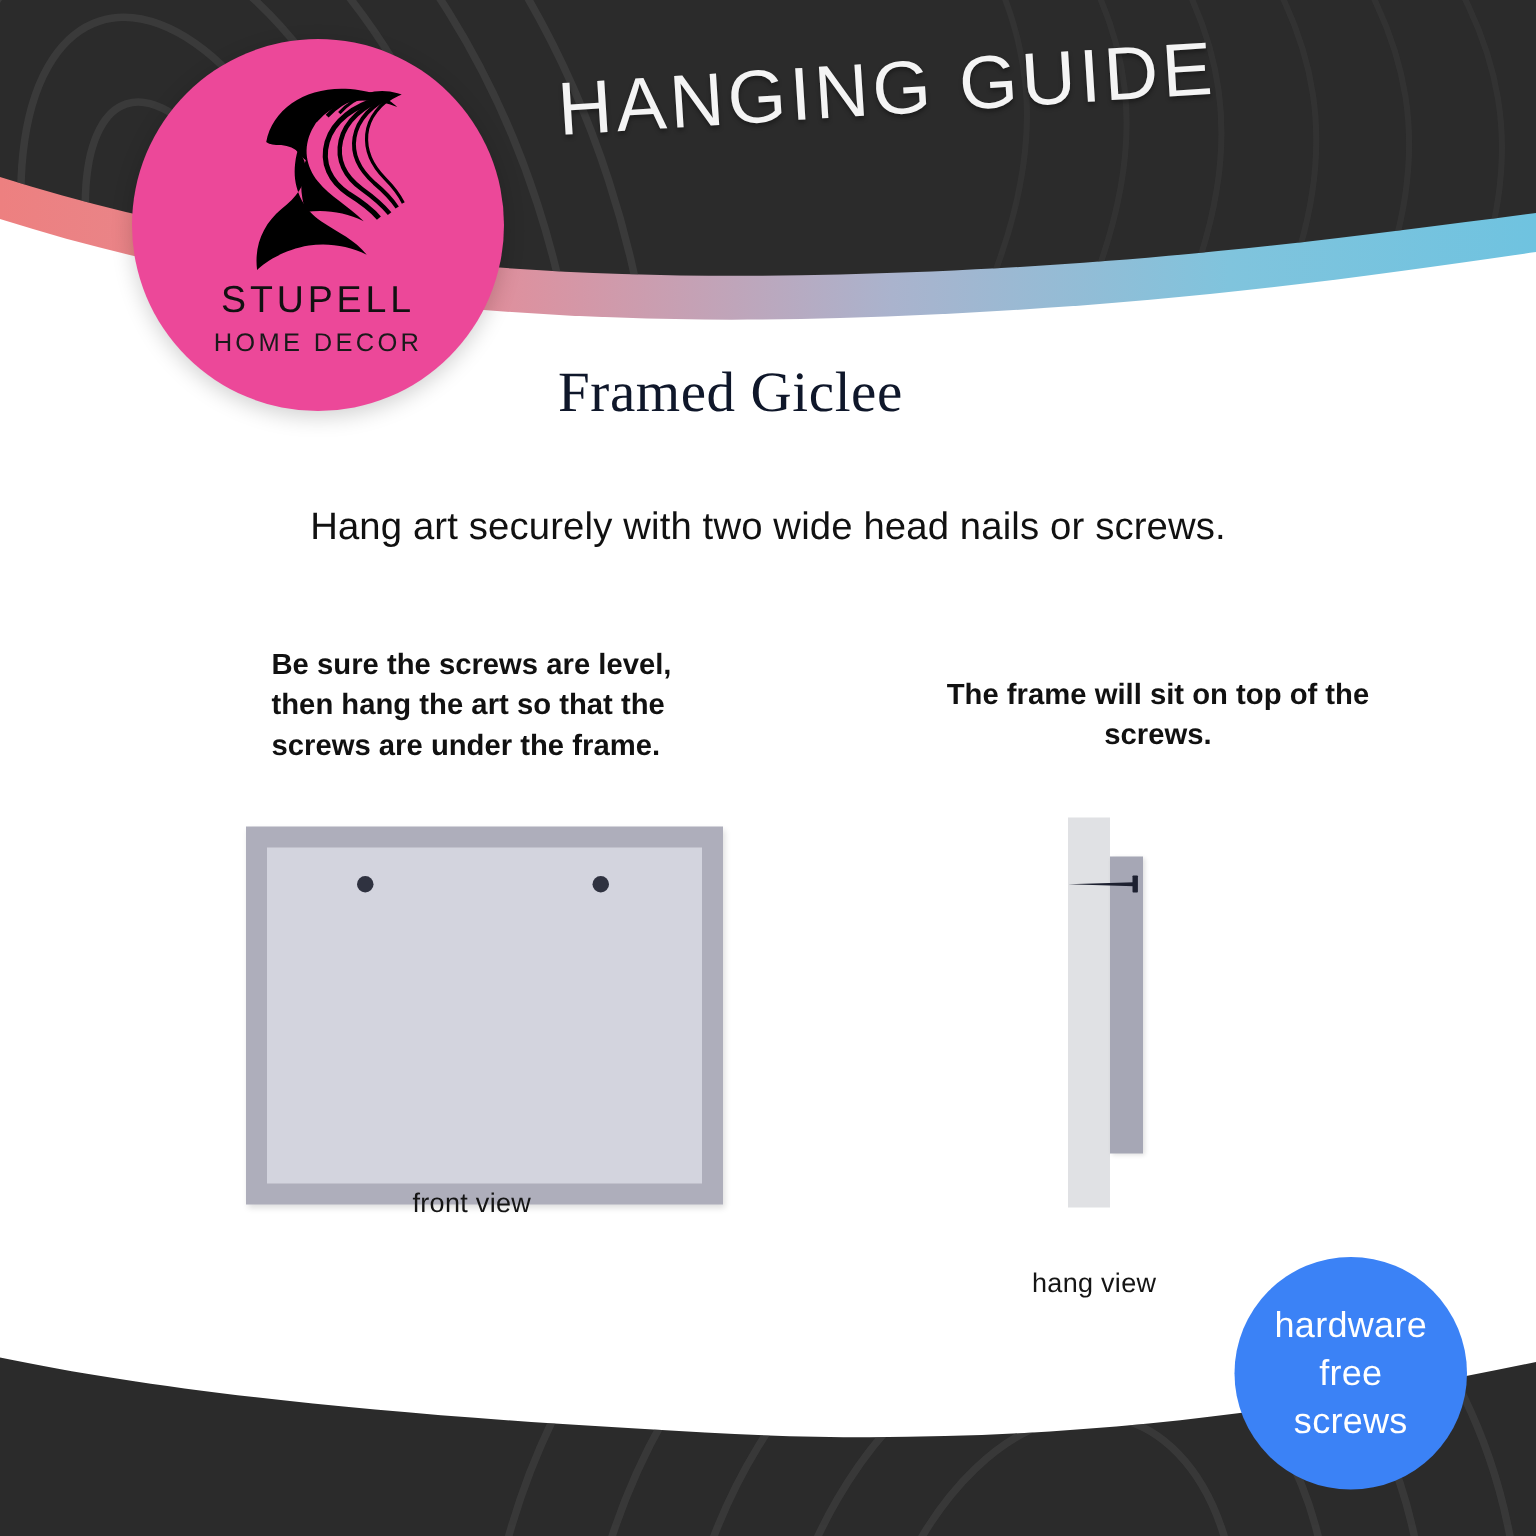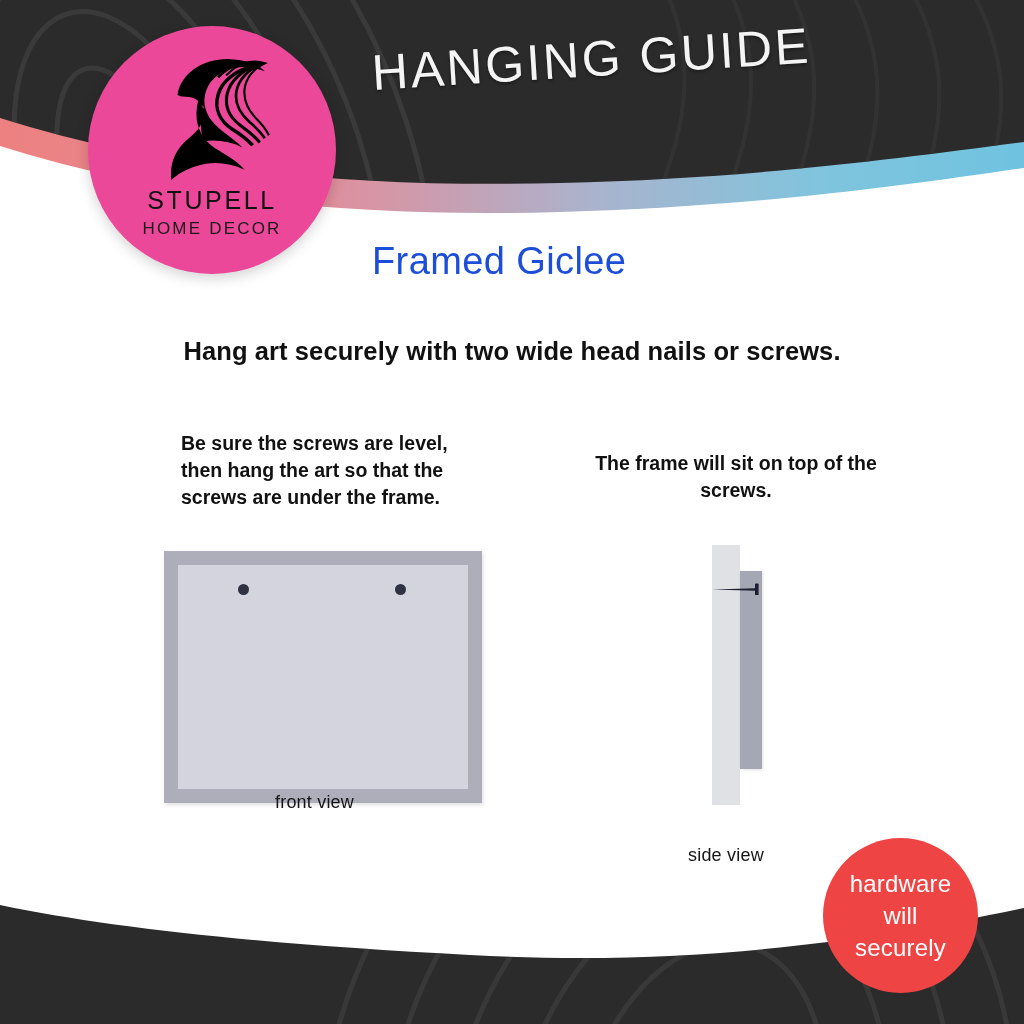--- a/index.html
+++ b/index.html
@@ -63,51 +63,52 @@
     text-shadow:0 2px 3px rgba(0,0,0,0.35);
     white-space:nowrap;
     font-family:"Liberation Sans", sans-serif;
   }
 
   
   #product-type {
     position:absolute;
     left:372px; top:240px;
     font-size:38px;
-    color:#1d4ed8;
+    color:#0f172a;
     font-weight:400;
     letter-spacing:0.4px;
     z-index:12;
     white-space:nowrap;
+    font-family:Liberation Serif, serif;
   }
 
   
   #main-instruction {
     position:absolute;
     left:0; top:337px;
     width:1024px;
     text-align:center;
     font-size:25.5px;
     color:#111111;
-    font-weight:700;
+    font-weight:400;
     letter-spacing:0.1px;
     z-index:12;
   }
 
   
   .caption {
     position:absolute;
     font-size:19.5px;
     line-height:27px;
     color:#111111;
     font-weight:600;
     z-index:12;
   }
   #caption-front { left:181px; top:430px; width:300px; text-align:left; }
-  #caption-side  { left:592px; top:450px; width:288px; text-align:center; }
+  #caption-side  { left:628px; top:450px; width:288px; text-align:center; }
 
   
   #front-view-diagram {
     position:absolute;
     left:164px; top:551px;
     width:318px; height:252px;
     background:#aeaebb;
     z-index:10;
     box-shadow:1px 2px 4px rgba(0,0,0,0.13);
   }
@@ -159,21 +160,21 @@
   }
   #label-front { left:275px; top:792px; }
   #label-side  { left:688px; top:845px; }
 
   
   #hardware-badge {
     position:absolute;
     left:823px; top:838px;
     width:155px; height:155px;
     border-radius:50%;
-    background:#ef4444;
+    background:#3b82f6;
     z-index:25;
     display:flex; flex-direction:column;
     align-items:center; justify-content:center;
     text-align:center;
     line-height:32px;
   }
   #hardware-badge span {
     display:block;
     color:#ffffff;
     font-size:24px;
@@ -279,21 +280,21 @@
   <div id="side-view-diagram">
     <div id="side-wall-strip"></div>
     <div id="side-frame-strip"></div>
     <svg id="side-nail" viewBox="0 0 58 16">
       <path d="M2,8.5 L46,7.2 L46,9.8 Z" fill="#1d2030"></path>
       <rect x="45" y="2.6" width="3.6" height="11.4" rx="0.6" fill="#1d2030"></rect>
     </svg>
   </div>
 
   <div class="view-label" id="label-front">front view</div>
-  <div class="view-label" id="label-side">side view</div>
+  <div class="view-label" id="label-side">hang view</div>
 
   <div id="hardware-badge">
     <span>hardware</span>
-    <span>will</span>
-    <span>securely</span>
+    <span>free</span>
+    <span>screws</span>
   </div>
 
 </div>
 
 </body></html>

